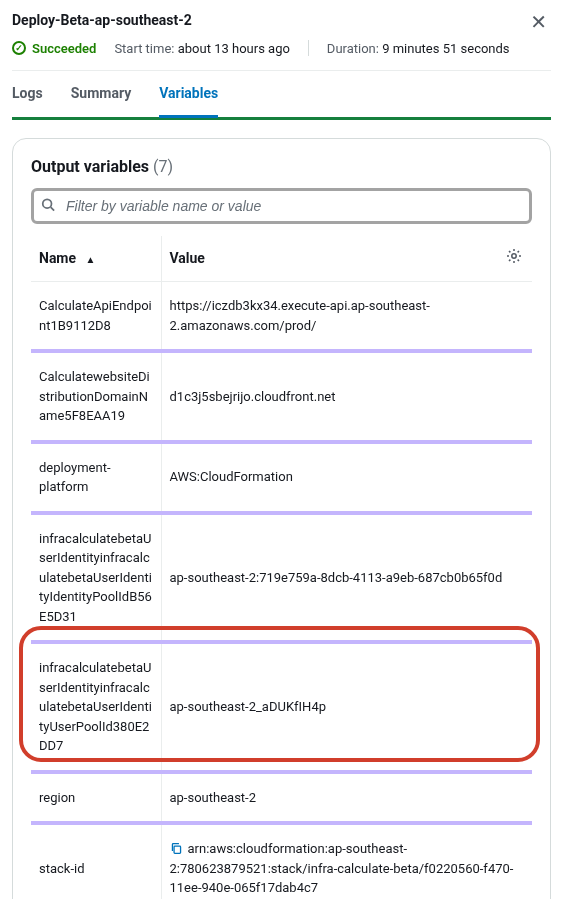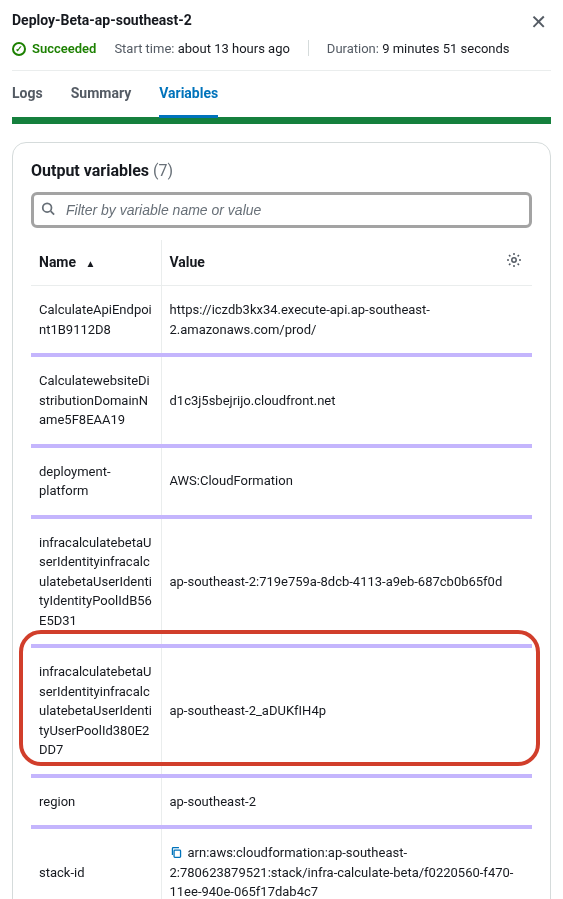--- a/index.html
+++ b/index.html
@@ -36,21 +36,21 @@
       display: flex;
       align-items: center;
       gap: 18px;
       font-size: 13px;
       padding-bottom: 14px;
       border-bottom: 1px solid #eaeded;
       flex-wrap: wrap;
     }
     .status-badge {
       display: flex;
-      align-items: flex-end;
+      align-items: flex-start;
       gap: 6px;
       color: #1d8102;
       font-weight: 600;
     }
     .status-icon {
       width: 14px;
       height: 14px;
       border: 2px solid #1d8102;
       border-radius: 50%;
       display: inline-flex;
@@ -72,21 +72,21 @@
       color: #16191f;
     }
     .divider {
       width: 1px;
       height: 16px;
       background: #d5dbdb;
     }
     .tabs {
       display: flex;
       gap: 28px;
-      border-bottom: 7px solid #15803d;
+      border-bottom: 3px solid #15803d;
       margin-top: 0;
     }
     .tab {
       padding: 14px 0;
       font-size: 14px;
       font-weight: 700;
       color: #545b64;
       cursor: pointer;
       border-bottom: 3px solid transparent;
       margin-bottom: -1px;

